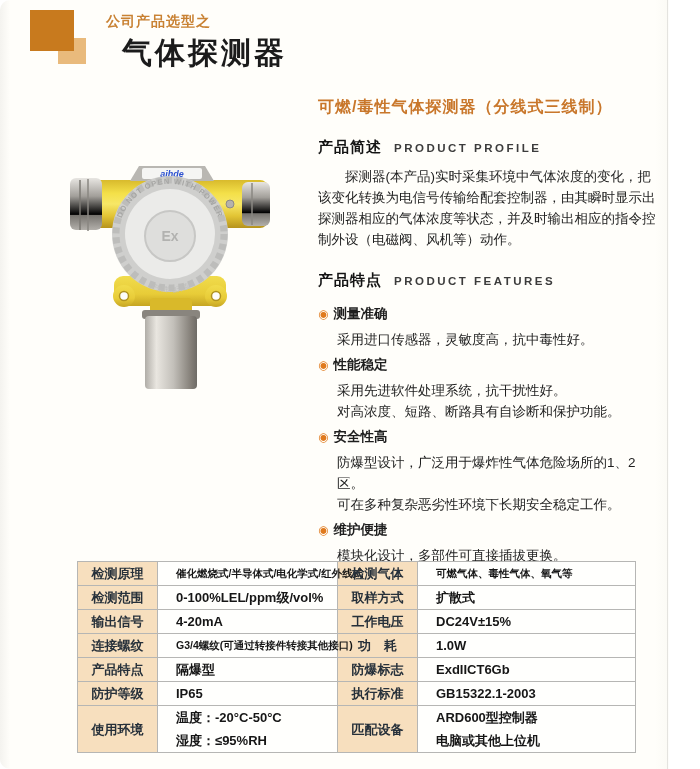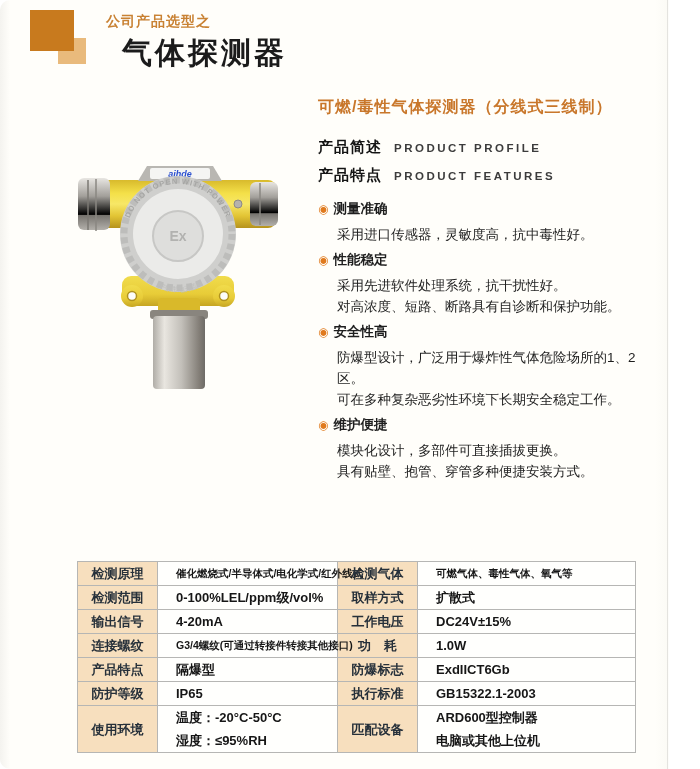--- a/index.html
+++ b/index.html
@@ -9,21 +9,21 @@
   .edge-line{position:absolute;left:667px;top:0;width:1px;height:100%;background:#e4e3df;}
 
   
   .sq-dark{position:absolute;left:30px;top:10px;width:44px;height:41px;background:#c87a1e;z-index:2;}
   .sq-light{position:absolute;left:58px;top:38px;width:28px;height:26px;background:#e9ba7c;z-index:1;}
   .eyebrow{position:absolute;left:106px;top:13px;font-size:14px;font-weight:bold;color:#c98233;
            letter-spacing:1px;text-shadow:1px 1px 0 #fff;}
   .main-title{position:absolute;left:122px;top:33px;font-size:30px;font-weight:bold;color:#1b1b1b;letter-spacing:3px;}
 
   
-  .device{position:absolute;left:48px;top:148px;width:260px;height:250px;text-decoration:underline;}
+  .device{position:absolute;left:40px;top:148px;width:260px;height:250px;text-decoration:underline;}
 
   
   .rightcol{position:absolute;left:318px;top:97px;width:344px;}
   .product-title{font-size:16px;font-weight:bold;color:#c9772b;letter-spacing:1px;margin:0 0 20px 0;}
   .sec-head{margin:0 0 9px 0;}
   .sec-zh{font-size:15px;font-weight:bold;color:#141414;letter-spacing:1px;}
   .sec-en{font-size:11.5px;font-weight:600;color:#3c3c3c;letter-spacing:2.5px;margin-left:12px;}
   .profile-body{font-size:13.5px;color:#1e1e1e;line-height:21px;text-indent:2em;margin:0 0 21px 0;}
   .feat{margin:0;}
   .feat-title{line-height:29px;font-size:13.5px;font-weight:bold;color:#1e1e1e;}
@@ -120,20 +120,21 @@
       <circle cx="190" cy="56" r="4" fill="#b5b2ad" stroke="#8d8a85" stroke-width="1"></circle>
     </svg>
   </div>
 
   <div class="rightcol">
     <div class="product-title">可燃/毒性气体探测器（分线式三线制）</div>
 
     <div class="sec-head">
       <span class="sec-zh">产品简述</span><span class="sec-en">PRODUCT PROFILE</span>
     </div>
+    <p class="profile-body">探测器(本产品)实时采集环境中气体浓度的变化，把该变化转换为电信号传输给配套控制器，由其瞬时显示出探测器相应的气体浓度等状态，并及时输出相应的指令控制外设（电磁阀、风机等）动作。</p>
 
     <div class="sec-head">
       <span class="sec-zh">产品特点</span><span class="sec-en">PRODUCT FEATURES</span>
     </div>
     <div>
         <div class="feat">
           <div class="feat-title"><span class="bullet">◉</span><span>测量准确</span></div>
           <div class="feat-line">采用进口传感器，灵敏度高，抗中毒性好。</div>
         </div>
         <div class="feat">

